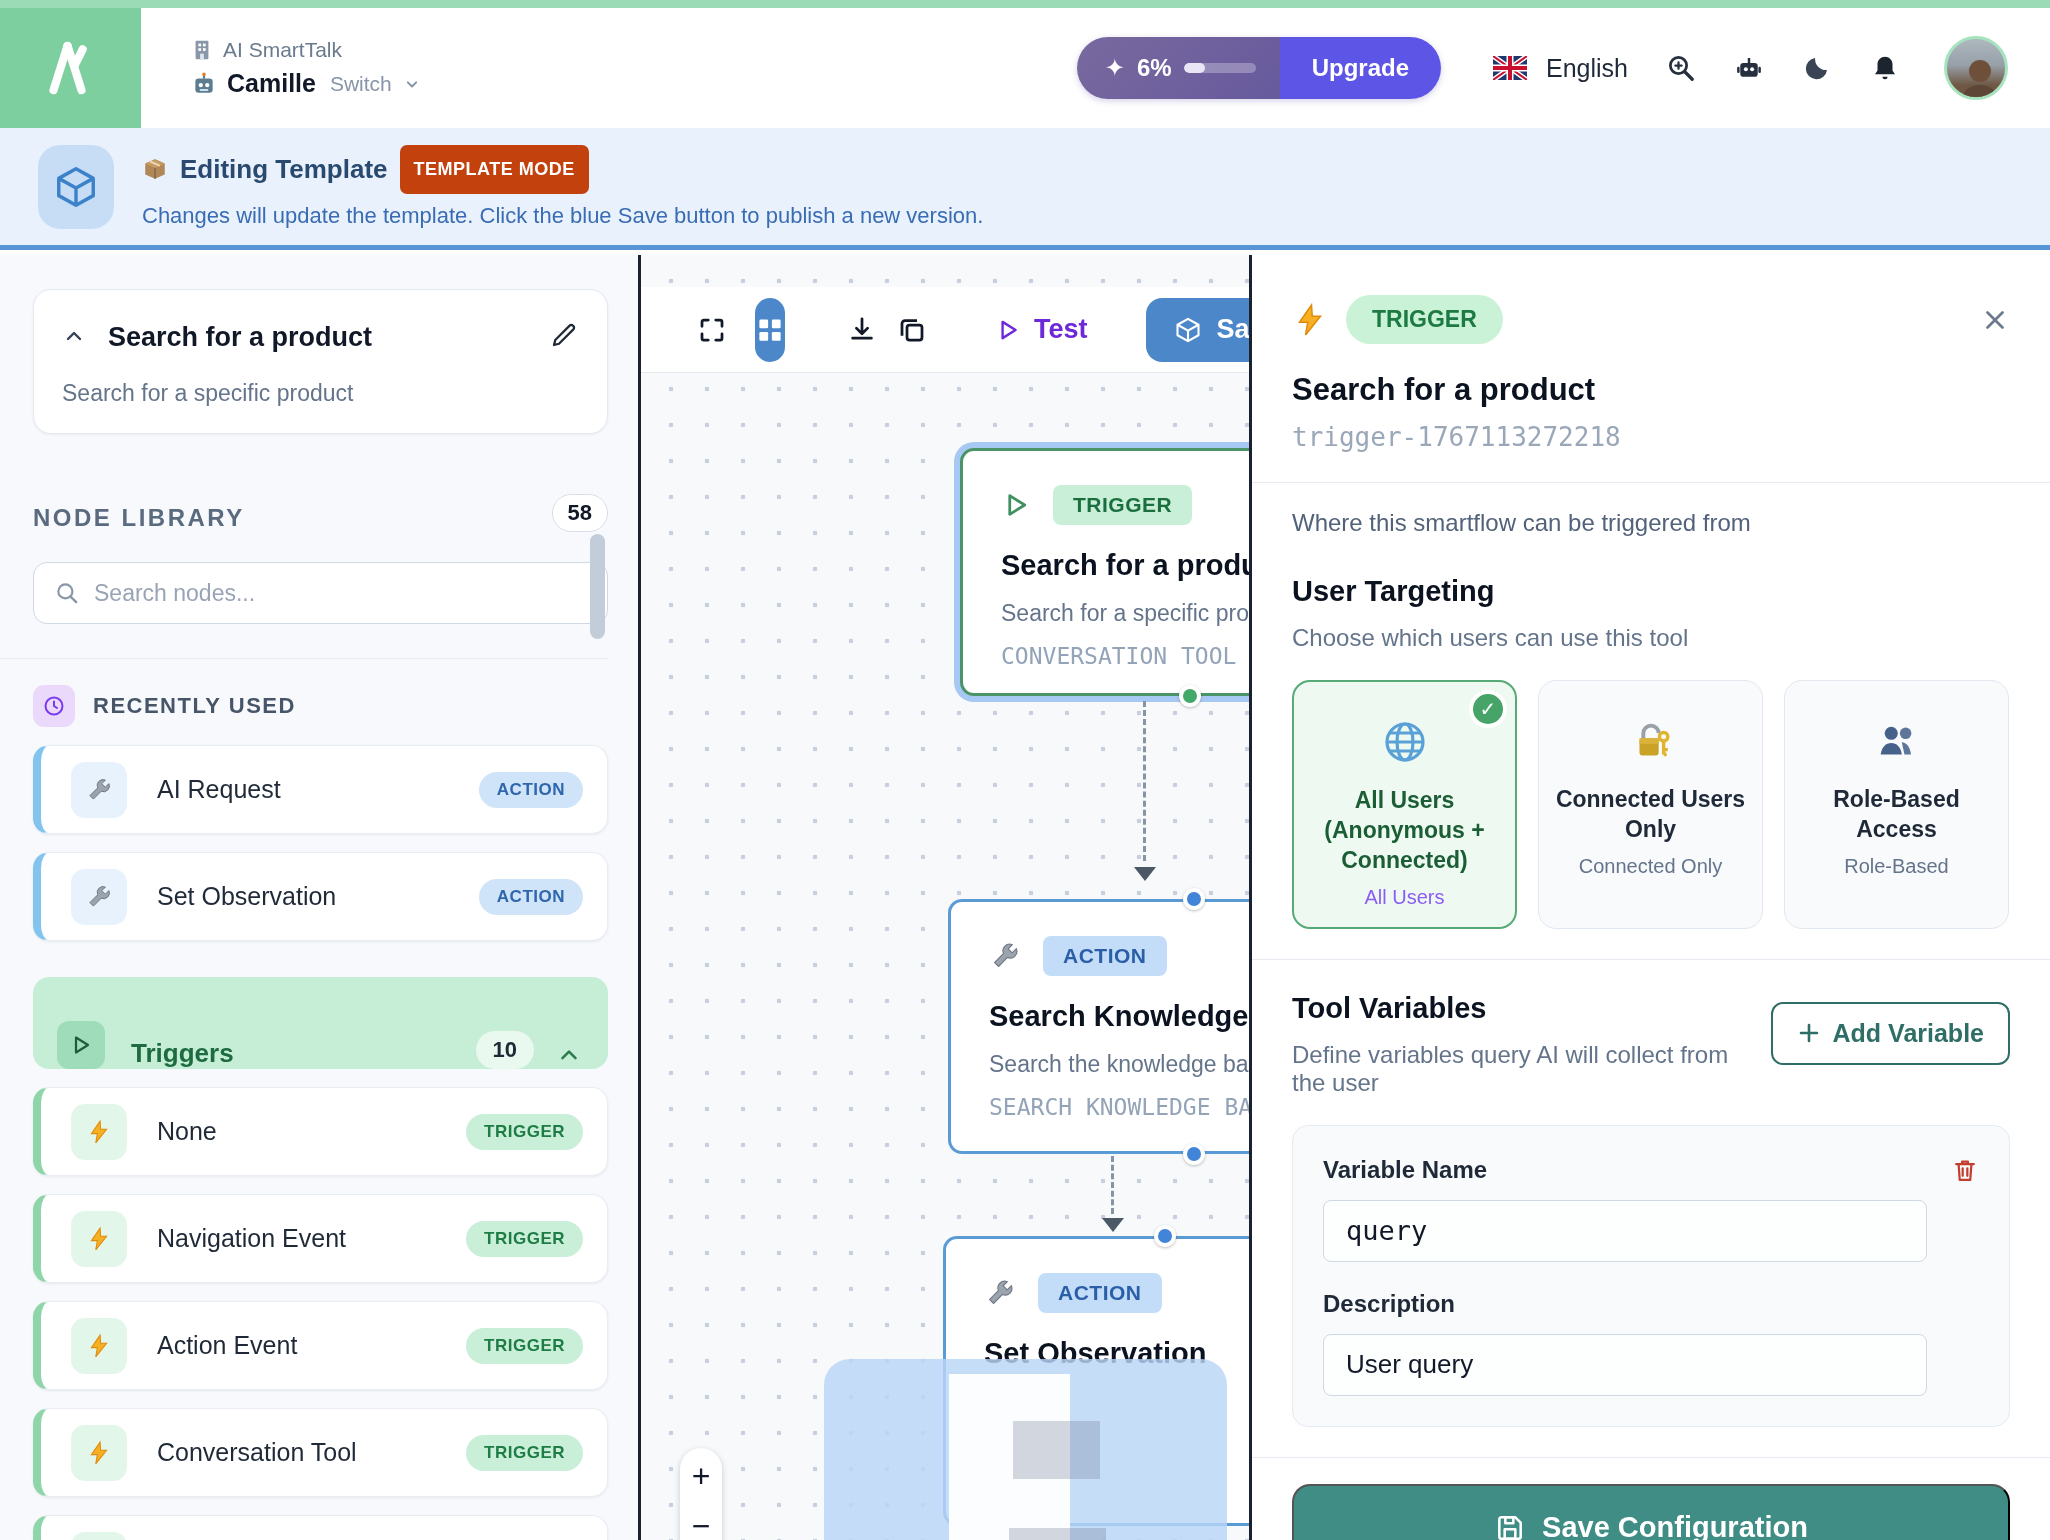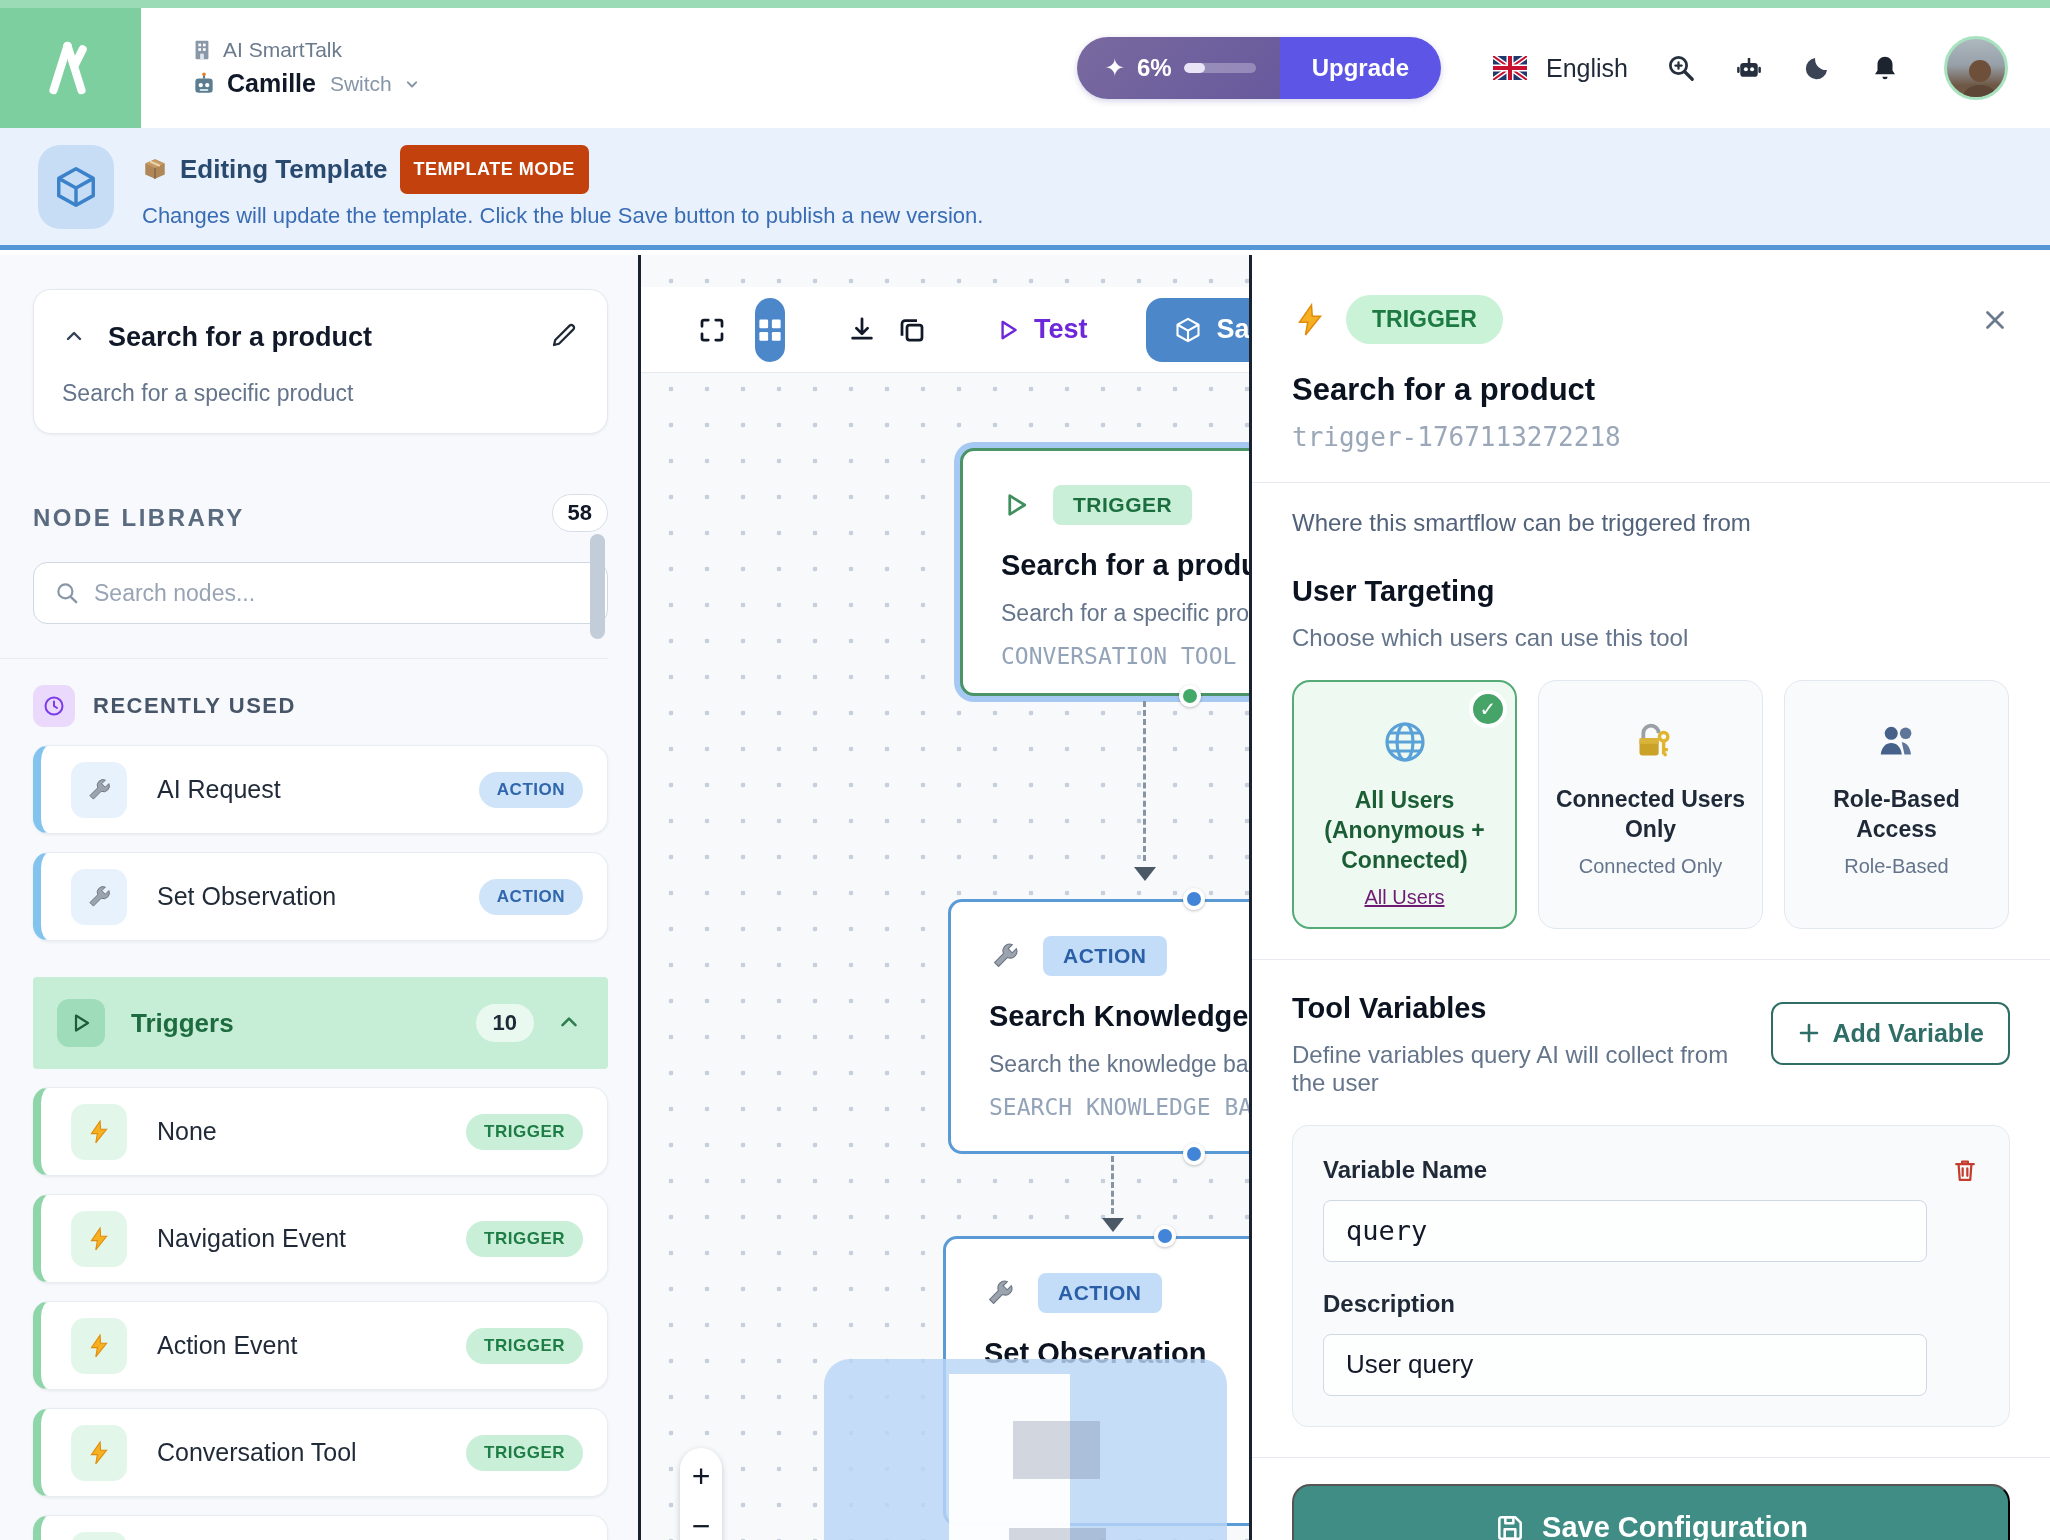--- a/index.html
+++ b/index.html
@@ -80,22 +80,22 @@
           display:flex; align-items:center; padding:0 24px 0 30px; cursor:pointer; }
   .item.green { border-left-color:#8fd5aa; }
   .item-iconsq { width:56px; height:56px; border-radius:14px; background:#e7f2fc; display:flex;
                  align-items:center; justify-content:center; flex:0 0 auto; }
   .item.green .item-iconsq { background:#e3f6ea; }
   .item-label { font-size:25px; color:#1f2937; margin-left:30px; font-weight:500; }
   .badge { margin-left:auto; padding:8px 18px; border-radius:999px; font-size:17px; font-weight:bold; letter-spacing:.5px; }
   .badge.action { background:#cfe4f8; color:#2f66ac; }
   .badge.trigger { background:#c9efd8; color:#1e7c45; }
 
-  .triggers-head { width:575px; height:92px; margin-top:36px; background:#c6eed6; border-radius:4px;
-                   display:flex; align-items:center; padding:0 26px 0 24px; cursor:pointer; }
+  .triggers-head { width:575px; height:92px; margin-top:36px; background:#c6eed6; border-radius:16px;
+                   display:flex; align-items:flex-end; padding:0 26px 0 24px; cursor:pointer; }
   .iconsq-green { width:48px; height:48px; border-radius:12px; background:#9edcba; display:flex;
                   align-items:center; justify-content:center; }
   .triggers-title { font-size:26px; font-weight:bold; color:#1d6b3f; margin-left:26px; }
   .count-badge { margin-left:auto; background:#e9f9ef; border-radius:999px; padding:6px 17px;
                  font-size:22px; font-weight:bold; color:#1f2937; }
   .triggers-head .chev { margin-left:22px; }
 
   .item.partial { height:60px; overflow:hidden; align-items:flex-start; padding-top:16px; }
   .sb-thumb { position:absolute; left:590px; top:279px; width:15px; height:105px; border-radius:8px; background:#c3cdd9; }
 
@@ -161,21 +161,21 @@
   .target-row { display:flex; gap:21px; margin-top:28px; }
   .target-card { width:225px; min-height:228px; background:#f8fafc; border:1.5px solid #e2e8f0; border-radius:18px;
                  text-align:center; padding:34px 14px 18px 14px; position:relative; cursor:pointer; }
   .target-card.selected { background:#eefaf1; border:2.5px solid #55aa77; }
   .t-check { position:absolute; top:8px; right:8px; width:38px; height:38px; border-radius:50%; background:#46a468;
              border:4px solid #fff; color:#fff; font-size:20px; display:flex; align-items:center; justify-content:center; }
   .t-icon { height:52px; display:flex; align-items:center; justify-content:center; }
   .t-name { margin-top:18px; font-size:23px; font-weight:bold; color:#1f2937; line-height:1.3; }
   .target-card.selected .t-name { color:#1b5e35; }
   .t-sub { margin-top:10px; font-size:20px; color:#64748b; }
-  .target-card.selected .t-sub { color:#701a75;text-decoration:underline; }
+  .target-card.selected .t-sub { color:#8b5cf6; }
 
   .tools-head { display:flex; margin-top:32px; align-items:flex-start; }
   .tools-left { max-width:440px; }
   .add-var-btn { margin-left:auto; border:2px solid #2f6e66; color:#2f6e66; background:#fff; border-radius:12px;
                  padding:15px 24px; font-size:25px; font-weight:bold; display:flex; align-items:center; gap:12px;
                  cursor:pointer; margin-top:10px; }
   .var-card { margin-top:28px; background:#f8fafc; border:1px solid #e5eaf0; border-radius:16px; padding:30px; }
   .var-row { display:flex; align-items:center; }
   .var-label { font-size:24px; font-weight:bold; color:#1f2937; }
   .trash { margin-left:auto; cursor:pointer; display:flex; }

